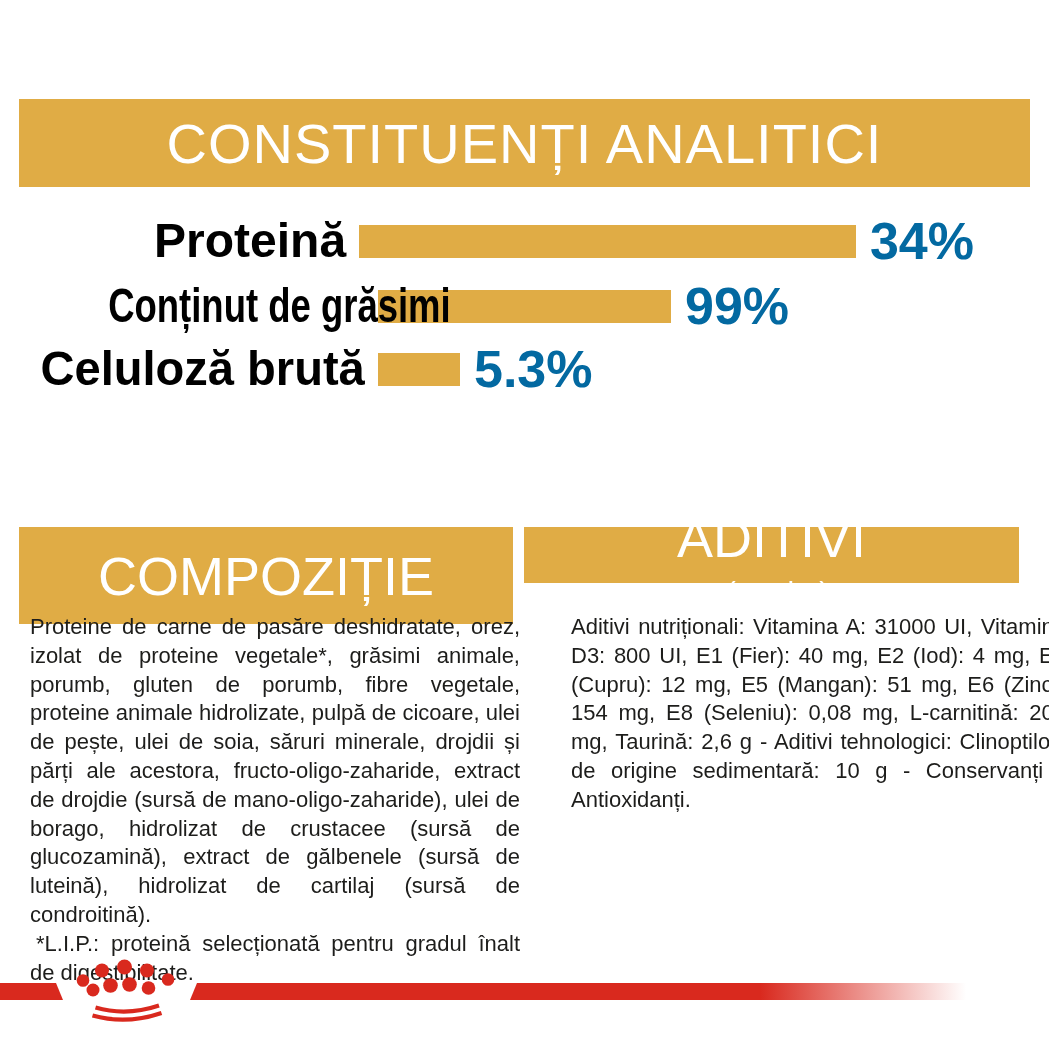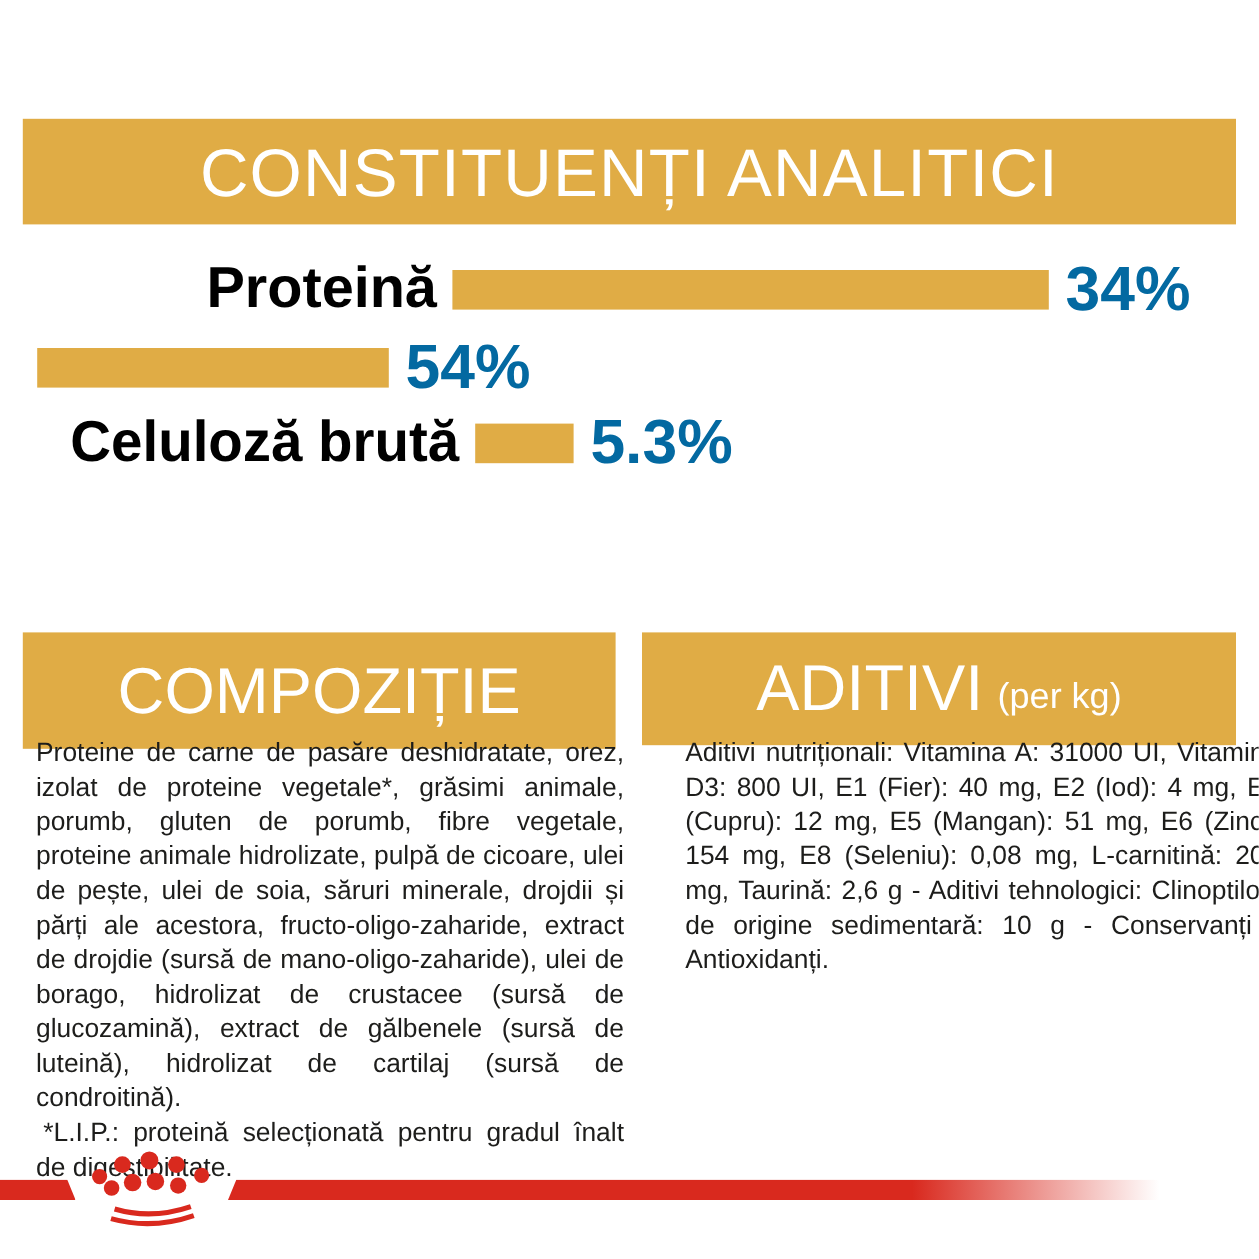--- a/index.html
+++ b/index.html
@@ -7,24 +7,24 @@
     position:relative; width:1049px; height:1049px; background:#ffffff;
     font-family:"Liberation Sans", sans-serif; overflow:hidden;
   }
   .banner {
     position:absolute; background:#E0AC45; color:#ffffff;
     display:flex; align-items:center; justify-content:center;
     font-weight:normal; white-space:nowrap;
   }
   .main-banner { left:19px; top:99px; width:1011px; height:88px; font-size:56px; letter-spacing:1px; }
   .comp-banner { left:19px; top:527px; width:494px; height:97px; font-size:54px; }
-  .add-banner  { left:535px; top:527px; width:495px; height:94px; font-size:54px; }
+  .add-banner  { left:524px; top:527px; width:495px; height:56px; font-size:54px;flex-direction:column; }
   .add-banner .suffix { font-size:30px; margin-left:12px; position:relative; top:7px;text-align:right; }
 
-  .chart-row { position:absolute; left:0; width:974px; height:64px; display:flex; align-items:center;padding-left:18px; }
+  .chart-row { position:absolute; left:0; width:974px; height:64px; display:flex; align-items:center; }
   .row-1 { top:209px; }
   .row-2 { top:274px; }
   .row-3 { top:337px; }
   .chart-label {
     width:365px; text-align:right; font-weight:bold; font-size:48px;
     color:#000; white-space:nowrap; line-height:1;
   }
   .chart-label span { display:inline-block; transform-origin:100% 50%; }
   .row-2 .chart-label span { transform:scaleX(0.76); }
   .row-3 .chart-label span { transform:scaleX(0.98); }
@@ -58,22 +58,23 @@
     <span>CONSTITUENȚI ANALITICI</span>
   </div>
 
   <div>
     <div class="chart-row row-1">
       <div class="chart-label"><span>Proteină</span></div>
       <div class="bar" style="width: 524px; background: rgb(224, 172, 69);"></div>
       <div class="chart-value">34%</div>
     </div>
     <div class="chart-row row-2">
+      <div class="chart-label"><span>Conținut de grăsimi</span></div>
       <div class="bar" style="width: 293px; background: rgb(224, 172, 69);"></div>
-      <div class="chart-value">54%</div>
+      <div class="chart-value">99%</div>
     </div>
     <div class="chart-row row-3">
       <div class="chart-label"><span>Celuloză brută</span></div>
       <div class="bar" style="width: 82px; background: rgb(224, 172, 69);"></div>
       <div class="chart-value">5.3%</div>
     </div>
   </div>
 
   <div class="banner comp-banner">
     <span>COMPOZIȚIE</span>

